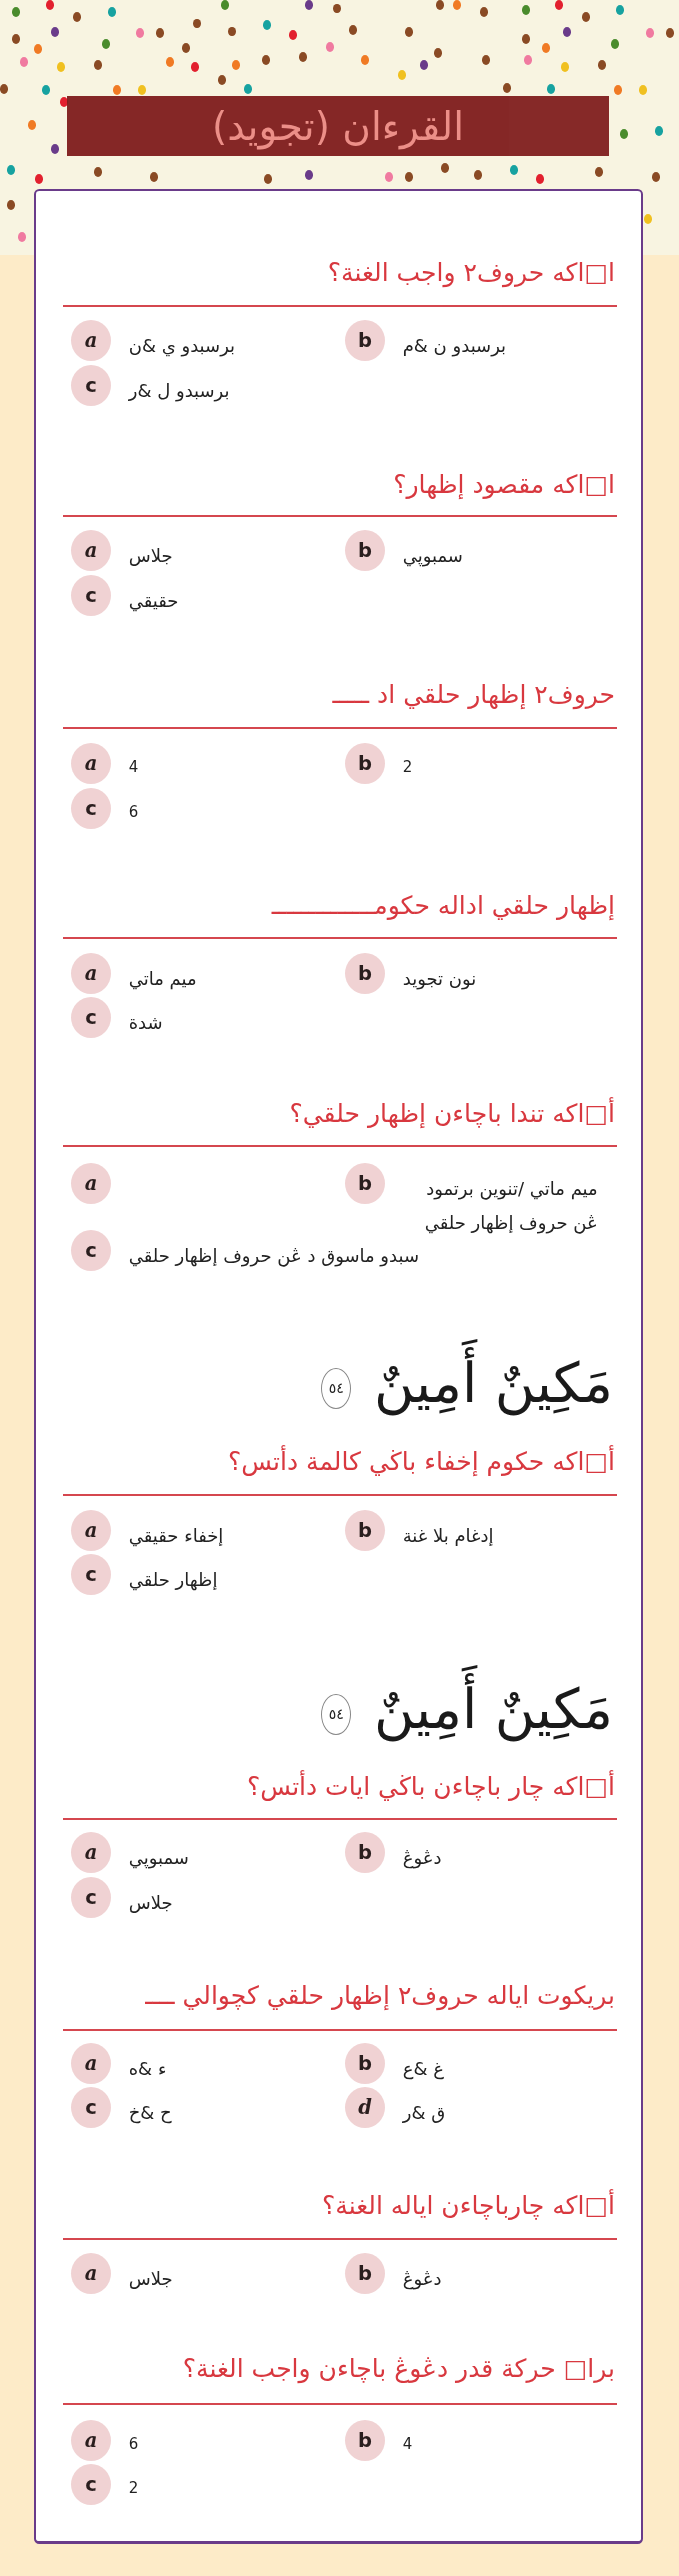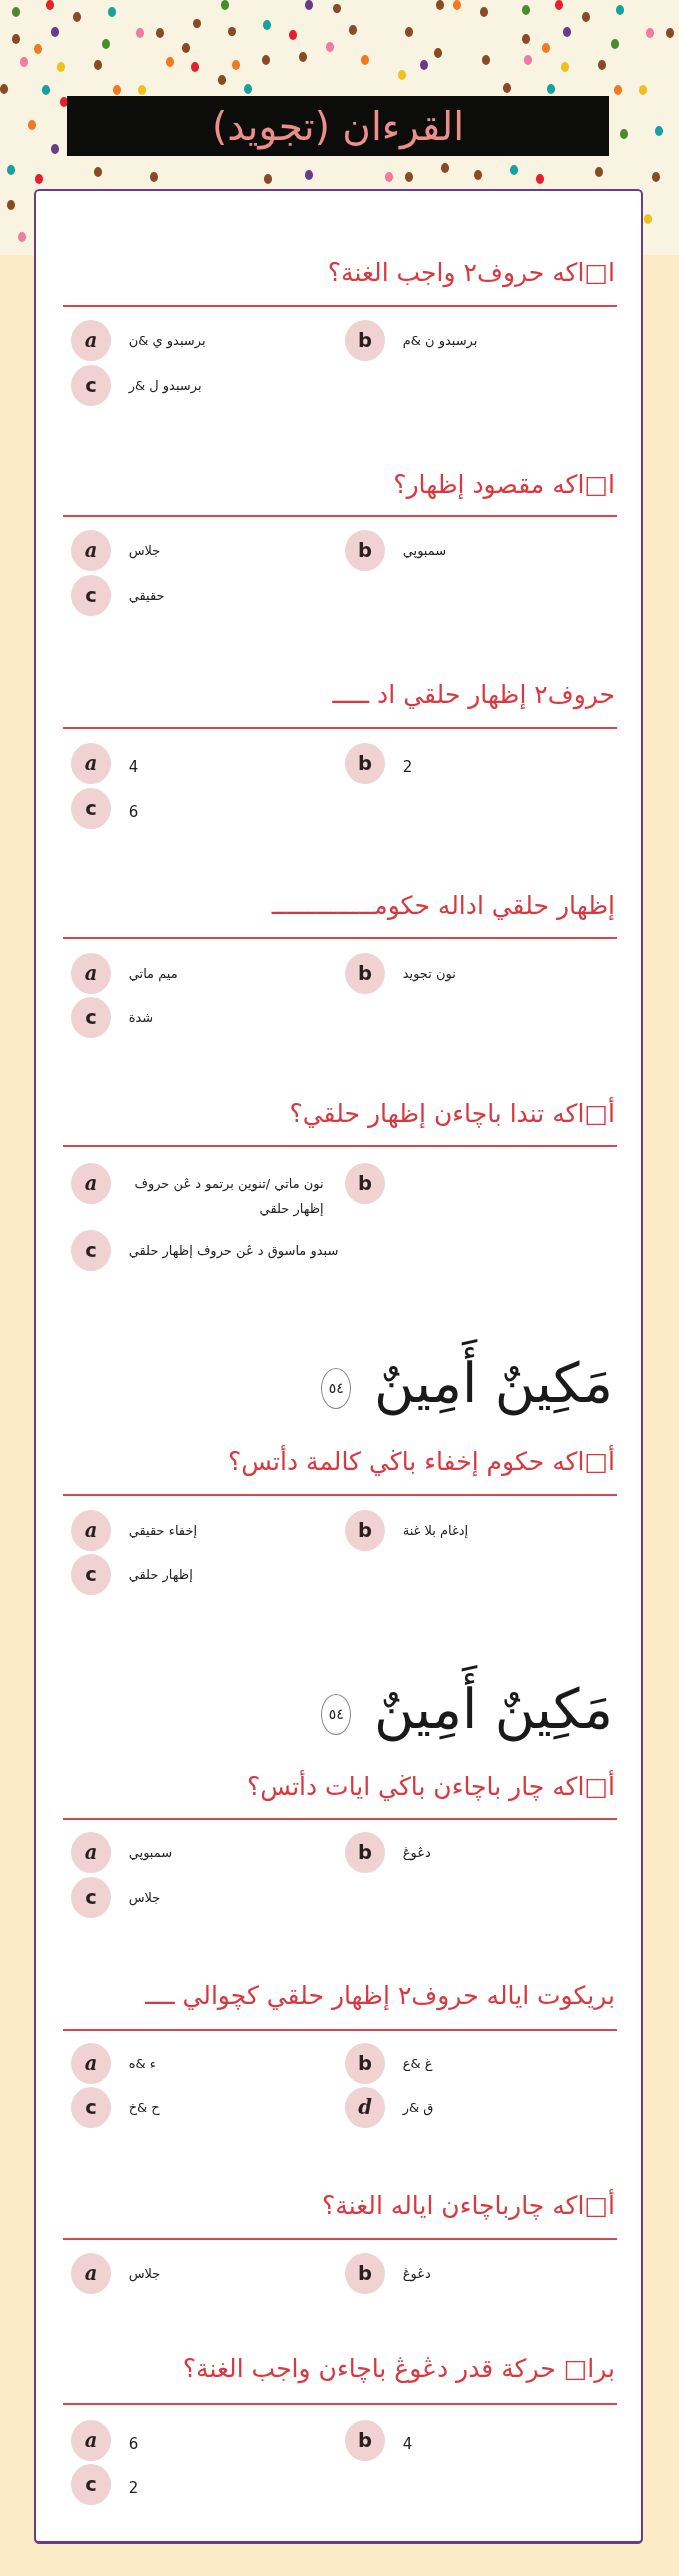--- a/index.html
+++ b/index.html
@@ -9,21 +9,21 @@
     font-family:"DejaVu Sans", sans-serif;
   }
   .dots-bg {
     position:absolute; left:0; top:0; width:680px; height:255px;
     background:#f8f4e1;
     overflow:hidden;
   }
   .dot { position:absolute; width:8px; height:9.7px; border-radius:50%; }
   .title-bar {
     position:absolute; left:67px; top:96px; width:542px; height:60px;
-    background:#000000; opacity:0.95;
+    background:#7f1d1d; opacity:0.95;
     display:flex; align-items:center; justify-content:center;
   }
   .title-text {
     font-family:"DejaVu Sans", sans-serif; font-size:39px; color:#ec8a84;
     direction:rtl; line-height:1;
   }
   .card {
     position:absolute; left:34px; top:189px; width:609px; height:2355px;
     background:#ffffff; border:2.7px solid #6a3b8a; border-radius:5.3px;
     box-sizing:border-box; border-bottom-width:3.5px;
@@ -52,21 +52,21 @@
     position:absolute; display:flex; align-items:flex-start;
   }
   .bubble {
     width:40px; height:41px; border-radius:50%; background:#f0d2d3;
     display:flex; align-items:center; justify-content:center;
     font-family:"DejaVu Sans", sans-serif; font-weight:bold; font-size:19.5px; color:#2a1e1e;
     flex:none;
   }
   .bubble.italic { font-style:italic; font-family:"DejaVu Serif", serif; }
   .opt-text {
-    margin-left:17.7px; margin-top:8.9px; font-size:13px; color:#222;
+    margin-left:17.7px; margin-top:8.9px; font-size:18px; color:#222;
     direction:rtl; text-align:right; line-height:1.9;
     font-family:"DejaVu Sans", sans-serif;
   }
   .opt-text.num { direction:ltr; text-align:left; font-size:15px; margin-top:9.7px; }
   .opt-text.wrap { max-width:195px; white-space:normal; }
 </style>
 </head>
 <body>
 
 <div class="dots-bg">
@@ -227,24 +227,24 @@
       <div class="bubble">c</div>
       <div class="opt-text">شدة</div>
     </div>
   </div>
 
   <div class="q" style="top:848px">
     <div class="q-title" style="top:60px">أ□اكه تندا باچاءن إظهار حلقي؟</div>
     <div class="q-line" style="top:106px"></div>
     <div class="opt" style="left:35px;top:124px">
       <div class="bubble italic">a</div>
-      <div class="opt-text wrap">نون ماتي /تنوين برتمو د ڠن حروف إظهار حلقي</div>
     </div>
     <div class="opt" style="left:309px;top:124px">
       <div class="bubble">b</div>
+      <div class="opt-text wrap">ميم ماتي /تنوين برتمود ڠن حروف إظهار حلقي</div>
     </div>
     <div class="opt" style="left:35px;top:191px">
       <div class="bubble">c</div>
       <div class="opt-text">سبدو ماسوق د ڠن حروف إظهار حلقي</div>
     </div>
   </div>
 
   <div class="q" style="top:1130px">
     <div class="ayah" style="top:35px">
       <span>مَكِينٌ أَمِينٌ</span>

